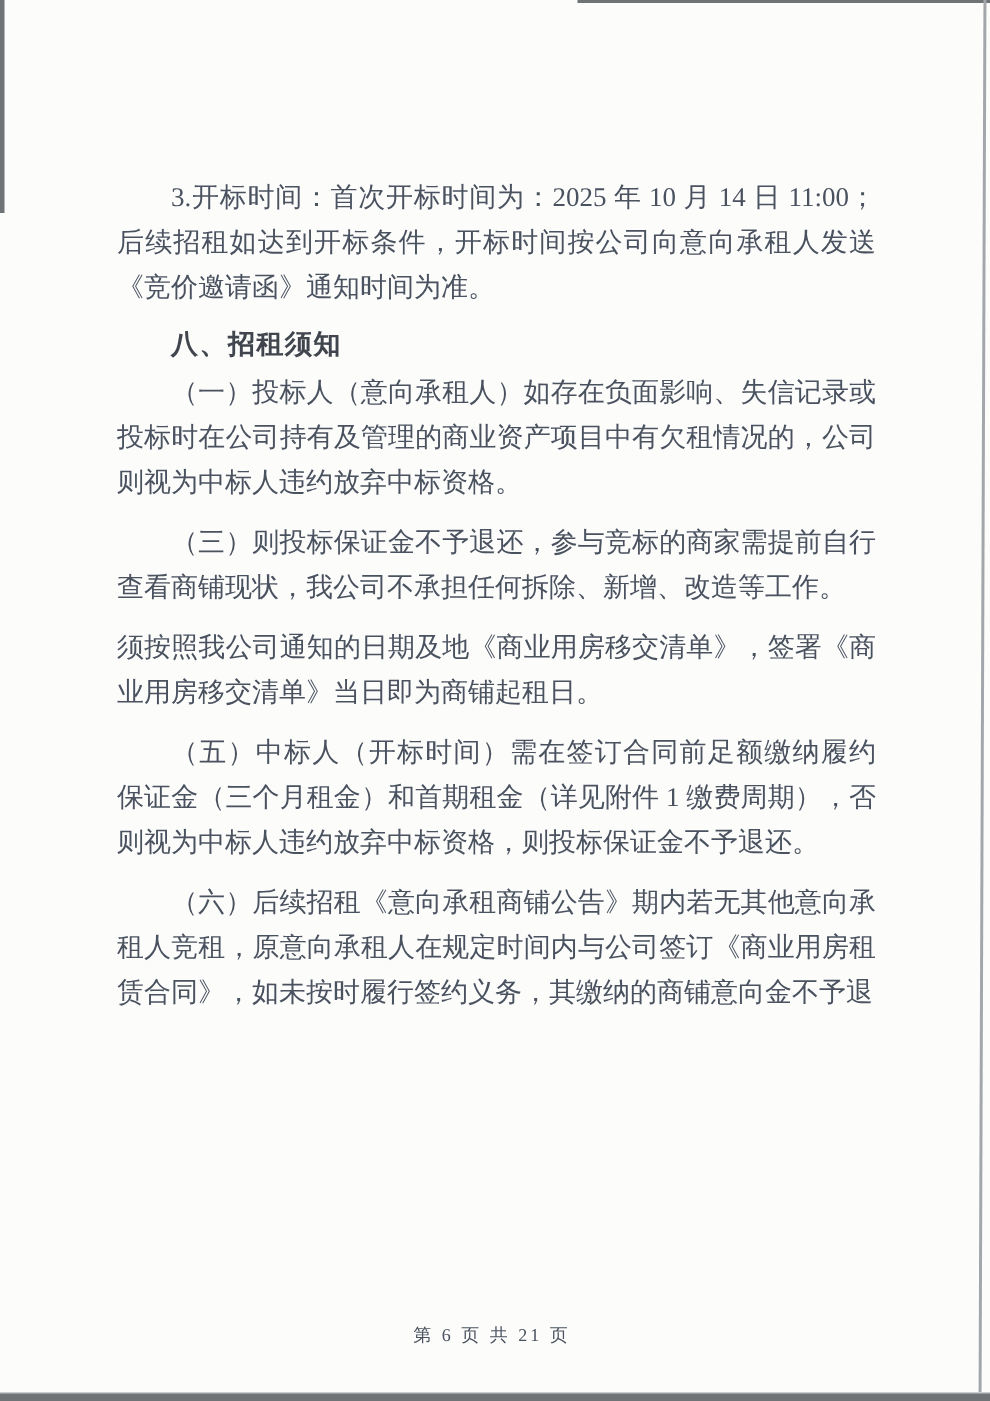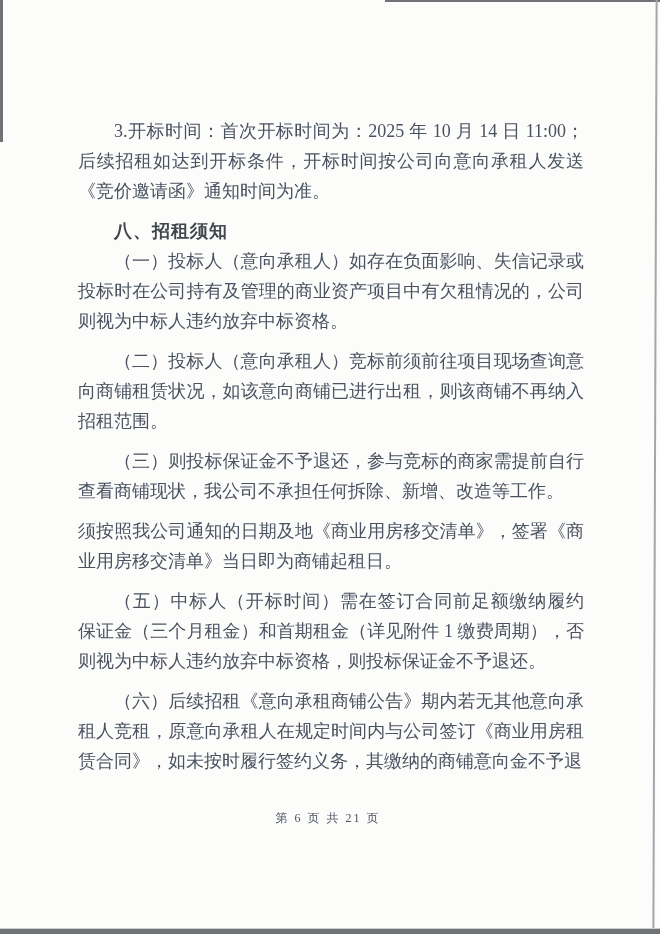--- a/index.html
+++ b/index.html
@@ -55,28 +55,28 @@
   .para { margin-top: 10px; }
   .para:first-child { margin-top: 0; }
   .para.heading + .para { margin-top: 0; }
   .line {
     text-align: justify;
     text-align-last: left;
   }
   .line.fill { text-align-last: justify; }
   .line.first { text-indent: 36px; }
   .para.heading .line {
-    font-family: Liberation Sans, sans-serif;
+    font-family: Liberation Mono, monospace;
     font-weight: bold;
     color: var(--heading-color, #41464e);
     letter-spacing: 1px;
   }
   .footer {
     position: absolute;
-    top: 810px;
+    top: 882px;
     left: 0;
     width: 656px;
     text-align: center;
     font-size: 12px;
     letter-spacing: 2px;
     color: var(--text-color, #4a5260);
   }
 </style>
 </head>
 <body>
@@ -95,25 +95,20 @@
       </div>
       <div class="para heading">
         <div class="line first">八、招租须知</div>
       </div>
       <div class="para body">
         <div class="line first fill">（一）投标人（意向承租人）如存在负面影响、失信记录或</div>
         <div class="line fill">投标时在公司持有及管理的商业资产项目中有欠租情况的，公司</div>
         <div class="line">则视为中标人违约放弃中标资格。</div>
       </div>
       <div class="para body">
-        <div class="line first fill">（二）投标人（意向承租人）竞标前须前往项目现场查询意</div>
-        <div class="line fill">向商铺租赁状况，如该意向商铺已进行出租，则该商铺不再纳入</div>
-        <div class="line">招租范围。</div>
-      </div>
-      <div class="para body">
         <div class="line first fill">（三）则投标保证金不予退还，参与竞标的商家需提前自行</div>
         <div class="line">查看商铺现状，我公司不承担任何拆除、新增、改造等工作。</div>
       </div>
       <div class="para body">
         <div class="line fill">须按照我公司通知的日期及地《商业用房移交清单》，签署《商</div>
         <div class="line">业用房移交清单》当日即为商铺起租日。</div>
       </div>
       <div class="para body">
         <div class="line first fill">（五）中标人（开标时间）需在签订合同前足额缴纳履约</div>
         <div class="line fill">保证金（三个月租金）和首期租金（详见附件 1 缴费周期），否</div>

